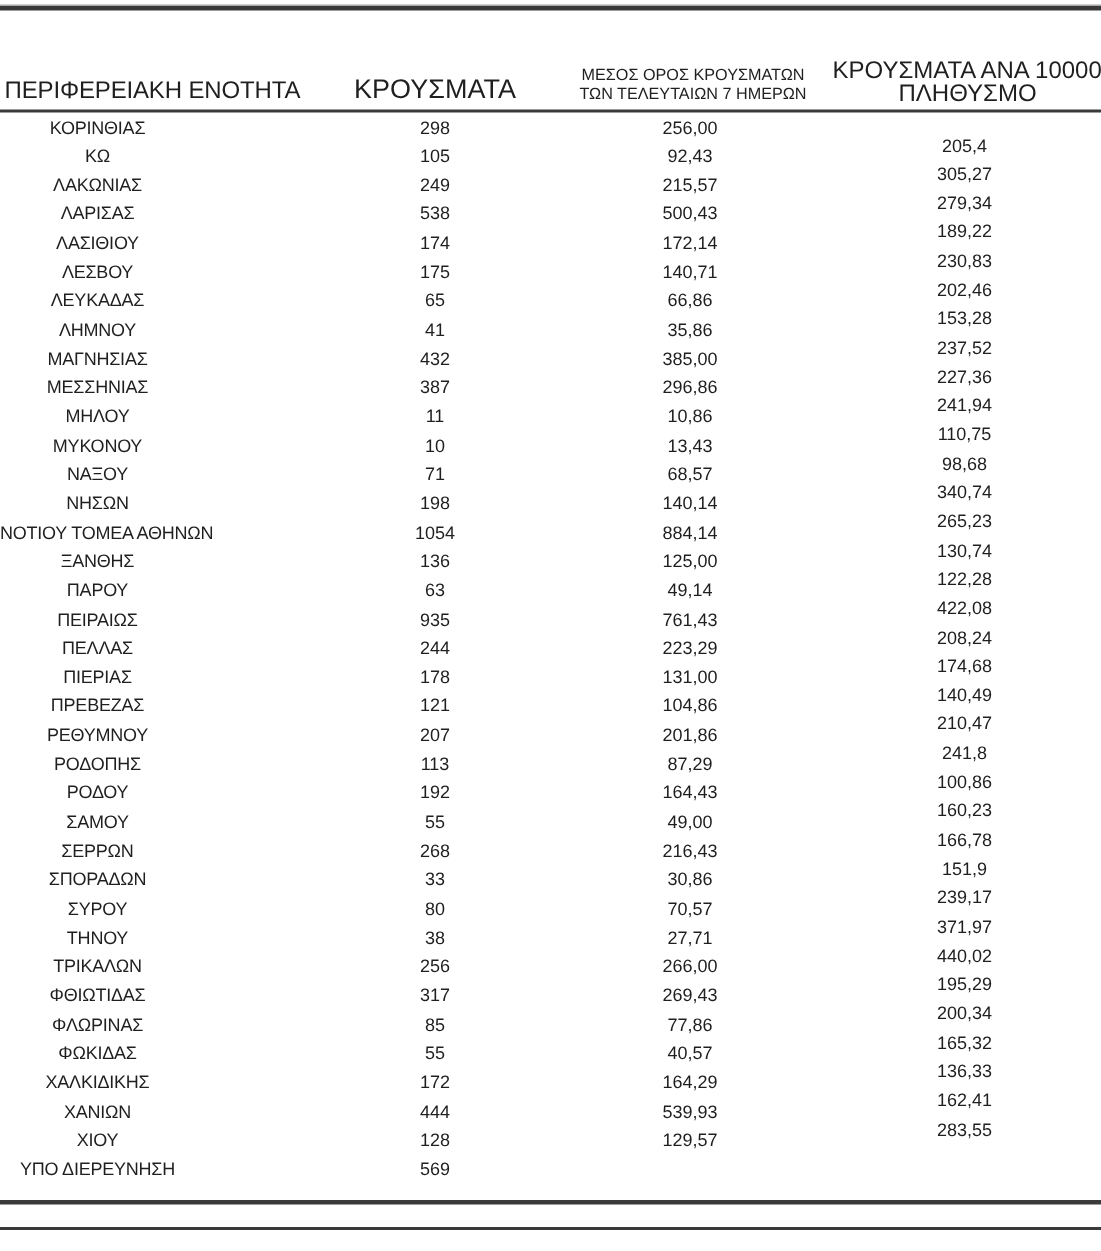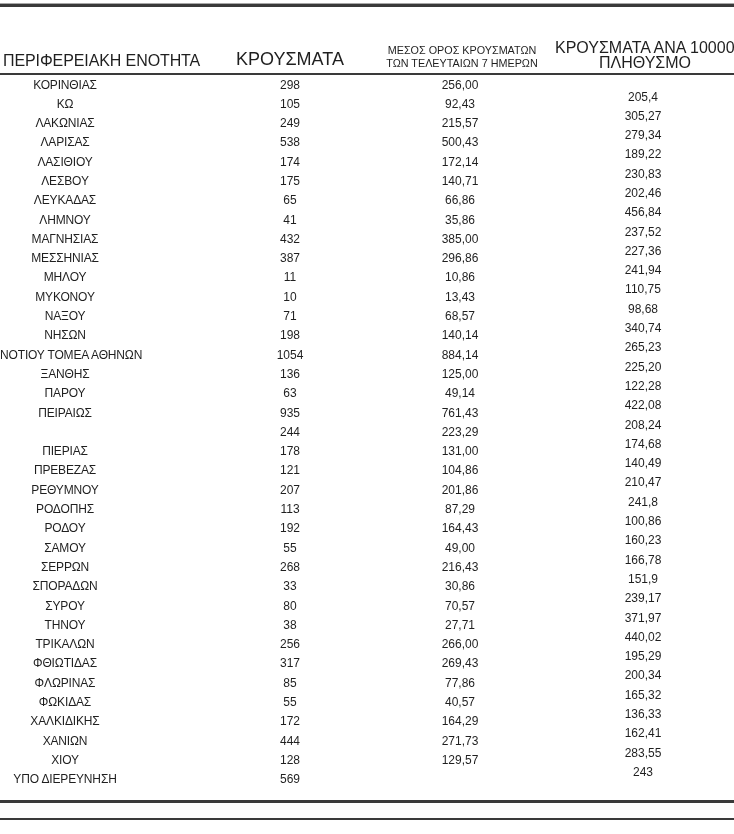--- a/index.html
+++ b/index.html
@@ -99,21 +99,21 @@
     <span class="c c1">ΛΕΣΒΟΥ</span>
     <span class="c c2">175</span>
     <span class="c c3">140,71</span>
     <span class="c c4">202,46</span>
   </div>
 
   <div class="row">
     <span class="c c1">ΛΕΥΚΑΔΑΣ</span>
     <span class="c c2">65</span>
     <span class="c c3">66,86</span>
-    <span class="c c4">456,84</span>
+    <span class="c c4">153,28</span>
   </div>
 
   <div class="row">
     <span class="c c1">ΛΗΜΝΟΥ</span>
     <span class="c c2">41</span>
     <span class="c c3">35,86</span>
     <span class="c c4">237,52</span>
   </div>
 
   <div class="row">
@@ -155,21 +155,21 @@
     <span class="c c1">ΝΗΣΩΝ</span>
     <span class="c c2">198</span>
     <span class="c c3">140,14</span>
     <span class="c c4">265,23</span>
   </div>
 
   <div class="row">
     <span class="c c1">ΝΟΤΙΟΥ ΤΟΜΕΑ ΑΘΗΝΩΝ</span>
     <span class="c c2">1054</span>
     <span class="c c3">884,14</span>
-    <span class="c c4">225,20</span>
+    <span class="c c4">130,74</span>
   </div>
 
   <div class="row">
     <span class="c c1">ΞΑΝΘΗΣ</span>
     <span class="c c2">136</span>
     <span class="c c3">125,00</span>
     <span class="c c4">122,28</span>
   </div>
 
   <div class="row">
@@ -180,20 +180,21 @@
   </div>
 
   <div class="row">
     <span class="c c1">ΠΕΙΡΑΙΩΣ</span>
     <span class="c c2">935</span>
     <span class="c c3">761,43</span>
     <span class="c c4">208,24</span>
   </div>
 
   <div class="row">
+    <span class="c c1">ΠΕΛΛΑΣ</span>
     <span class="c c2">244</span>
     <span class="c c3">223,29</span>
     <span class="c c4">174,68</span>
   </div>
 
   <div class="row">
     <span class="c c1">ΠΙΕΡΙΑΣ</span>
     <span class="c c2">178</span>
     <span class="c c3">131,00</span>
     <span class="c c4">140,49</span>
@@ -293,29 +294,28 @@
   <div class="row">
     <span class="c c1">ΧΑΛΚΙΔΙΚΗΣ</span>
     <span class="c c2">172</span>
     <span class="c c3">164,29</span>
     <span class="c c4">162,41</span>
   </div>
 
   <div class="row">
     <span class="c c1">ΧΑΝΙΩΝ</span>
     <span class="c c2">444</span>
-    <span class="c c3">271,73</span>
+    <span class="c c3">539,93</span>
     <span class="c c4">283,55</span>
   </div>
 
   <div class="row">
     <span class="c c1">ΧΙΟΥ</span>
     <span class="c c2">128</span>
     <span class="c c3">129,57</span>
-    <span class="c c4">243</span>
   </div>
 
   <div class="row">
     <span class="c c1">ΥΠΟ ΔΙΕΡΕΥΝΗΣΗ</span>
     <span class="c c2">569</span>
     <span class="c c3"></span>
     <span class="c c4"></span>
   </div>
 </div>
 

